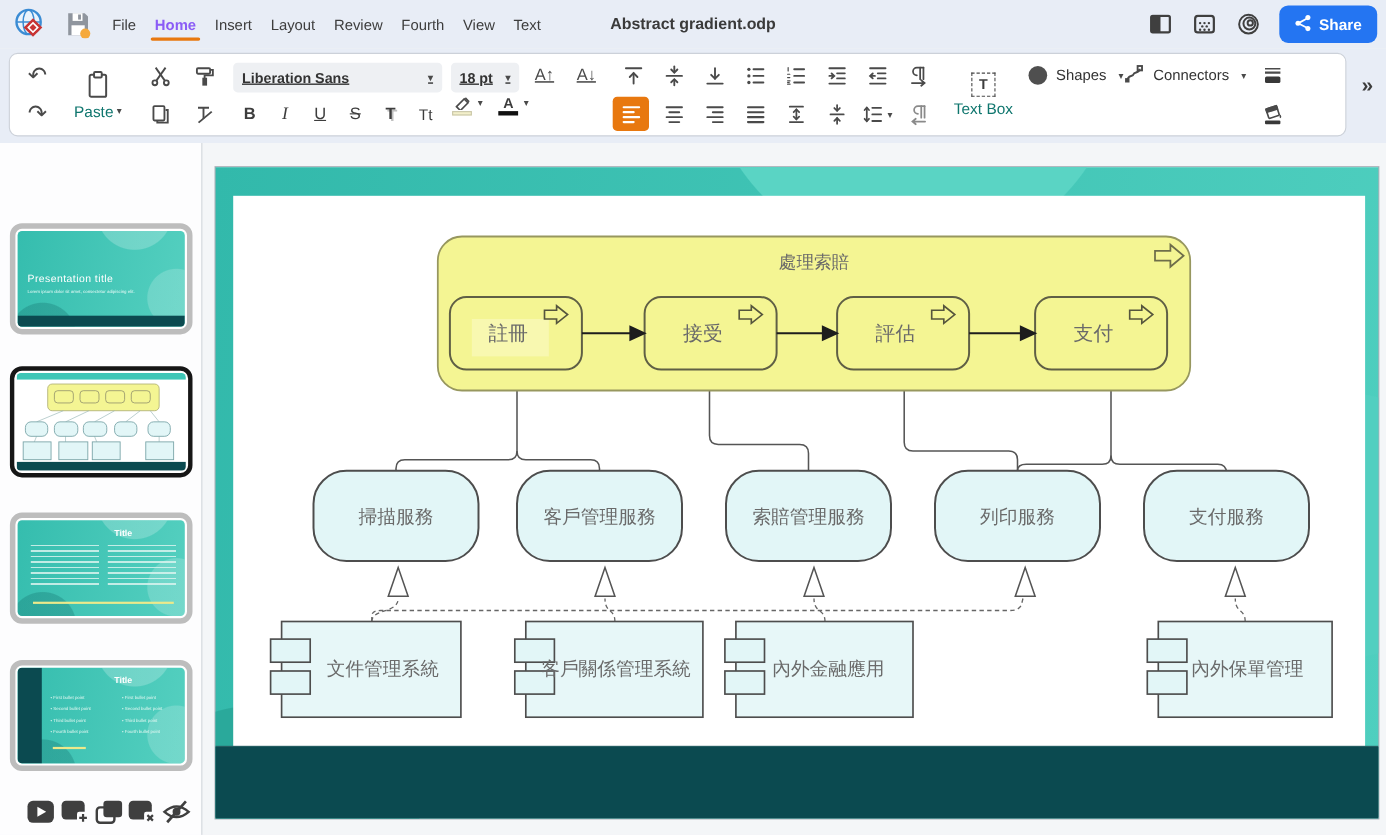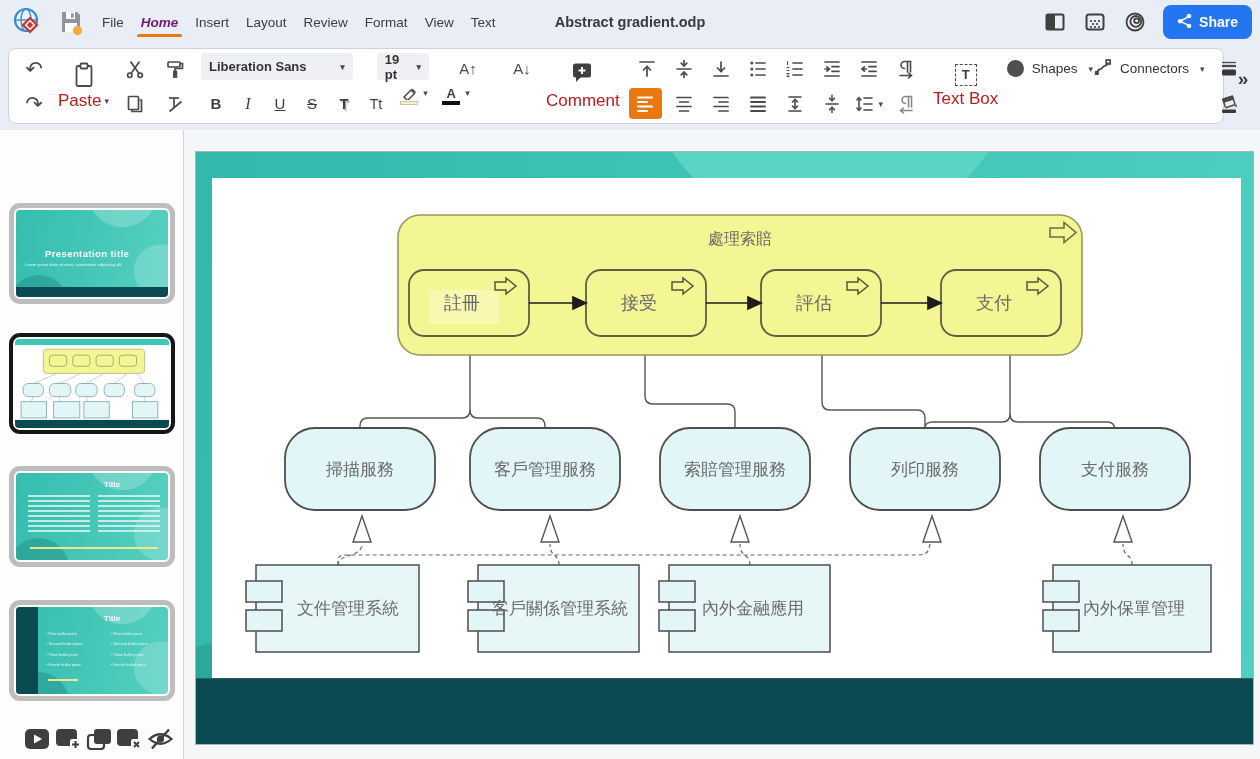--- a/index.html
+++ b/index.html
@@ -7,21 +7,21 @@
     font-family:"Liberation Sans", sans-serif; background:#f4f6f8; }
   .app { position:relative; width:1260px; height:759px; }
 
   
   .topbar { position:absolute; left:0; top:0; width:1260px; height:44px;
     background:#e8edf6; display:flex; align-items:center; z-index:5; }
   .logo { position:absolute; left:12px; top:6px; width:32px; height:32px; }
   .saveind { position:absolute; left:58px; top:9px; width:26px; height:26px; }
   .menus { position:absolute; left:100px; top:0; height:44px; display:flex; align-items:center; gap:13px; }
   .menu-item { font-size:13.5px; color:#3d3d3d; cursor:default; position:relative; padding:4px 2px; }
-  .menu-item.active { font-weight:bold; color:#701a75;font-style:italic; }
+  .menu-item.active { font-weight:bold; color:#8b5cf6; }
   .menu-item.active::after { content:""; position:absolute; left:-2px; right:-2px; bottom:-3px;
     height:3px; background:#e8780f; border-radius:2px; }
   .doc-title { position:absolute; left:0; right:0; top:0; height:44px; display:flex;
     align-items:center; justify-content:center; font-size:14.5px; font-weight:bold;
     color:#3a3a3a; pointer-events:none; }
   .topbar-right { position:absolute; right:8px; top:0; height:44px; display:flex; align-items:center; gap:16px; }
   .tb-ico { width:24px; height:24px; display:flex; align-items:center; justify-content:center; }
   .share-btn { height:34px; padding:0 14px; background:#2475f2; border-radius:8px;
     display:flex; align-items:center; gap:7px; color:#fff; font-weight:bold; font-size:14px; }
 
@@ -31,25 +31,25 @@
     border:1px solid #ccd1d9; border-radius:8px; display:flex; align-items:center; padding:4px 10px; gap:9px; }
   .overflow-btn { position:absolute; right:4px; top:24px; width:26px; font-size:19px; font-weight:bold;
     color:#3d3d3d; text-align:center; }
   .col2 { display:flex; flex-direction:column; justify-content:space-between; height:66px; }
   .tbtn { min-width:30px; height:31px; display:flex; align-items:center; justify-content:center;
     border-radius:4px; color:#4a4a4a; }
   .tbtn.active { background:#e8780f; color:#fff; }
   .glyph { font-size:17px; line-height:1; color:#4a4a4a; }
   .big-glyph { font-size:21px; }
   .stackbtn { display:flex; flex-direction:column; align-items:center; justify-content:center; gap:3px; height:66px; }
-  .stackbtn .lbl { font-size:17px; color:#b91c1c; white-space:nowrap; }
+  .stackbtn .lbl { font-size:14px; color:#0f766e; white-space:nowrap; }
   .caret { font-size:9px; color:#4a4a4a; margin-left:3px; }
   .grid2x2 { display:grid; grid-template-columns:34px 34px; grid-template-rows:31px 31px; gap:4px 6px; }
   .fontgroup { display:flex; flex-direction:column; justify-content:space-between; height:66px; width:336px; }
-  .fontrow1 { display:flex; align-items:flex-start; gap:24px; }
+  .fontrow1 { display:flex; align-items:flex-end; gap:8px;text-decoration:underline; }
   .combo { background:#eef0f3; border-radius:4px; height:27px; display:flex; align-items:center;
     padding:0 8px; font-size:13px; font-weight:bold; color:#333; justify-content:space-between; }
   .combo.name { width:196px; } .combo.size { width:64px; }
   .fontrow2 { display:flex; align-items:center; gap:2px; }
   .fmt { width:30px; height:31px; display:flex; align-items:center; justify-content:center;
     font-size:15px; color:#3d3d3d; }
   .fmt.b { font-weight:bold; }
   .fmt.i { font-style:italic; font-family:"Liberation Serif", serif; font-size:16px; }
   .fmt.u span { text-decoration:underline; }
   .fmt.s span { text-decoration:line-through; }
@@ -70,21 +70,21 @@
   .thumb { position:absolute; left:9px; width:166px; height:101px; border:5px solid #bdbdbd;
     border-radius:11px; background:#fff; padding:2px; }
   .thumb.selected { border:4px solid #161616; }
   .thumb-inner { position:relative; width:100%; height:100%; border-radius:4px; overflow:hidden;
     background:linear-gradient(100deg,#35bdae,#55d0c0); }
   .blobs { position:absolute; inset:0;
     background:
       radial-gradient(circle at 70% -20%, rgba(255,255,255,.22) 0 34px, transparent 35px),
       radial-gradient(circle at 15% 110%, rgba(8,90,90,.25) 0 30px, transparent 31px),
       radial-gradient(circle at 95% 70%, rgba(255,255,255,.18) 0 26px, transparent 27px); }
-  .t1-title { position:absolute; left:9px; top:38px; color:#fff; font-weight:bold; font-size:9.5px; letter-spacing:.4px;margin-left:20px; }
+  .t1-title { position:absolute; left:9px; top:38px; color:#fff; font-weight:normal; font-size:9.5px; letter-spacing:.4px; }
   .t1-sub { position:absolute; left:9px; top:52px; color:#e8fbf7; font-size:4px; }
   .t-darkbar { position:absolute; left:0; bottom:0; width:100%; height:10px; background:#0b4a50; }
   .t-title-c { position:absolute; top:7px; width:100%; text-align:center; color:#fff; font-size:8px; font-weight:bold;padding-left:40px; }
   .t3-col { position:absolute; top:22px; width:62px; height:40px;
     background:repeating-linear-gradient(#d9f3ee 0 1.6px, transparent 1.6px 5px); opacity:.85; }
   .t3-line { position:absolute; bottom:11px; left:14px; width:128px; height:2px; background:#ece98b; }
   .t4-band { position:absolute; left:0; top:0; width:22px; height:100%; background:#0b4a50; }
   .t4-col { position:absolute; top:22px; width:60px; color:#e4f8f2; font-size:4px; line-height:2.6; }
   .t4-col div::before { content:"• "; }
   .t4-line { position:absolute; bottom:13px; left:32px; width:30px; height:2.5px; background:#ece98b; }
@@ -130,21 +130,21 @@
         <rect x="7" y="14" width="12" height="9" fill="#fff"></rect>
         <circle cx="19.5" cy="21.5" r="4.6" fill="#f5a93c"></circle>
       </svg>
     </div>
     <div class="menus">
       <span class="menu-item">File</span>
       <span class="menu-item active">Home</span>
       <span class="menu-item">Insert</span>
       <span class="menu-item">Layout</span>
       <span class="menu-item">Review</span>
-      <span class="menu-item">Format</span>
+      <span class="menu-item">Fourth</span>
       <span class="menu-item">View</span>
       <span class="menu-item">Text</span>
     </div>
     <div class="doc-title">Abstract gradient.odp</div>
     <div class="topbar-right">
       <div class="tb-ico">
         <svg width="20" height="18" viewBox="0 0 20 18">
           <rect x="1.5" y="1.5" width="17" height="15" rx="1.5" fill="none" stroke="#3f3f3f" stroke-width="2"></rect>
           <rect x="1.5" y="1.5" width="8.5" height="15" fill="#3f3f3f"></rect>
         </svg>
@@ -246,21 +246,21 @@
         </div>
       </div>
 
       <div class="fontgroup">
         <div class="fontrow1">
           <div class="combo name">
             <span>Liberation Sans</span>
             <span class="caret">▾</span>
           </div>
           <div class="combo size">
-            <span>19 pt</span>
+            <span>18 pt</span>
             <span class="caret">▾</span>
           </div>
           <div class="tbtn">
               <span class="glyph" style="font-size:15px;">A↑</span>
             </div>
           <div class="tbtn">
               <span class="glyph" style="font-size:15px;">A↓</span>
             </div>
         </div>
         <div class="fontrow2">
@@ -295,31 +295,20 @@
           <div class="fmt colorbtn" style="width:40px;">
             <span class="inner">
               <span style="font-weight:bold; font-size:13px; line-height:12px;">A</span>
               <span class="bar" style="background:#111;"></span>
             </span>
             <span class="caret">▾</span>
           </div>
         </div>
       </div>
 
-      <div class="stackbtn" style="width:74px;">
-        <span>
-          <svg width="24" height="22" viewBox="0 0 24 22">
-            <rect x="2" y="1.5" width="18" height="14" rx="2.5" fill="#3f3f3f"></rect>
-            <polygon points="5,15 10,15 5,20" fill="#3f3f3f"></polygon>
-            <line x1="11" y1="5" x2="11" y2="12" stroke="#fff" stroke-width="1.9"></line>
-            <line x1="7.5" y1="8.5" x2="14.5" y2="8.5" stroke="#fff" stroke-width="1.9"></line>
-          </svg>
-        </span>
-        <span class="lbl">Comment</span>
-      </div>
 
       <div class="paragrid">
 
         <div class="pcell">
           <svg width="20" height="20" viewBox="0 0 20 20" fill="none" stroke="#4a4a4a" stroke-width="1.7" stroke-linecap="round">
             <line x1="3" y1="3" x2="17" y2="3"></line>
               <line x1="10" y1="17" x2="10" y2="7.5"></line>
             <path d="M6.5 11 L10 7.5 L13.5 11"></path>
           </svg>
         </div>

